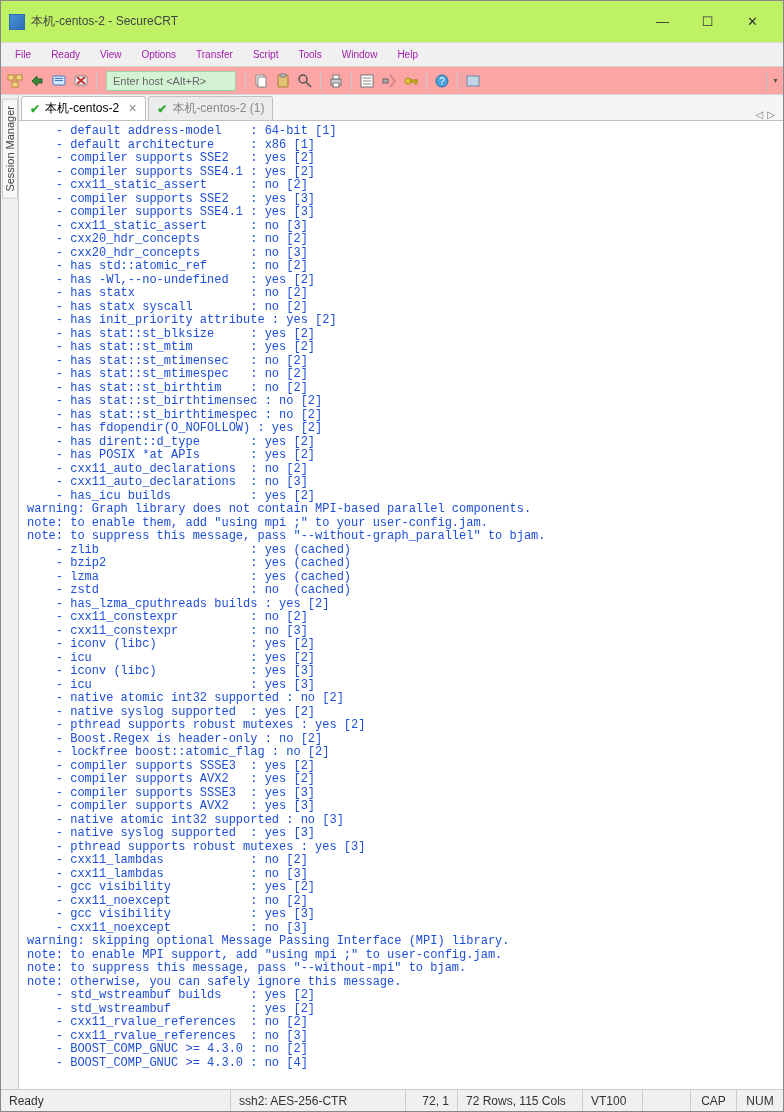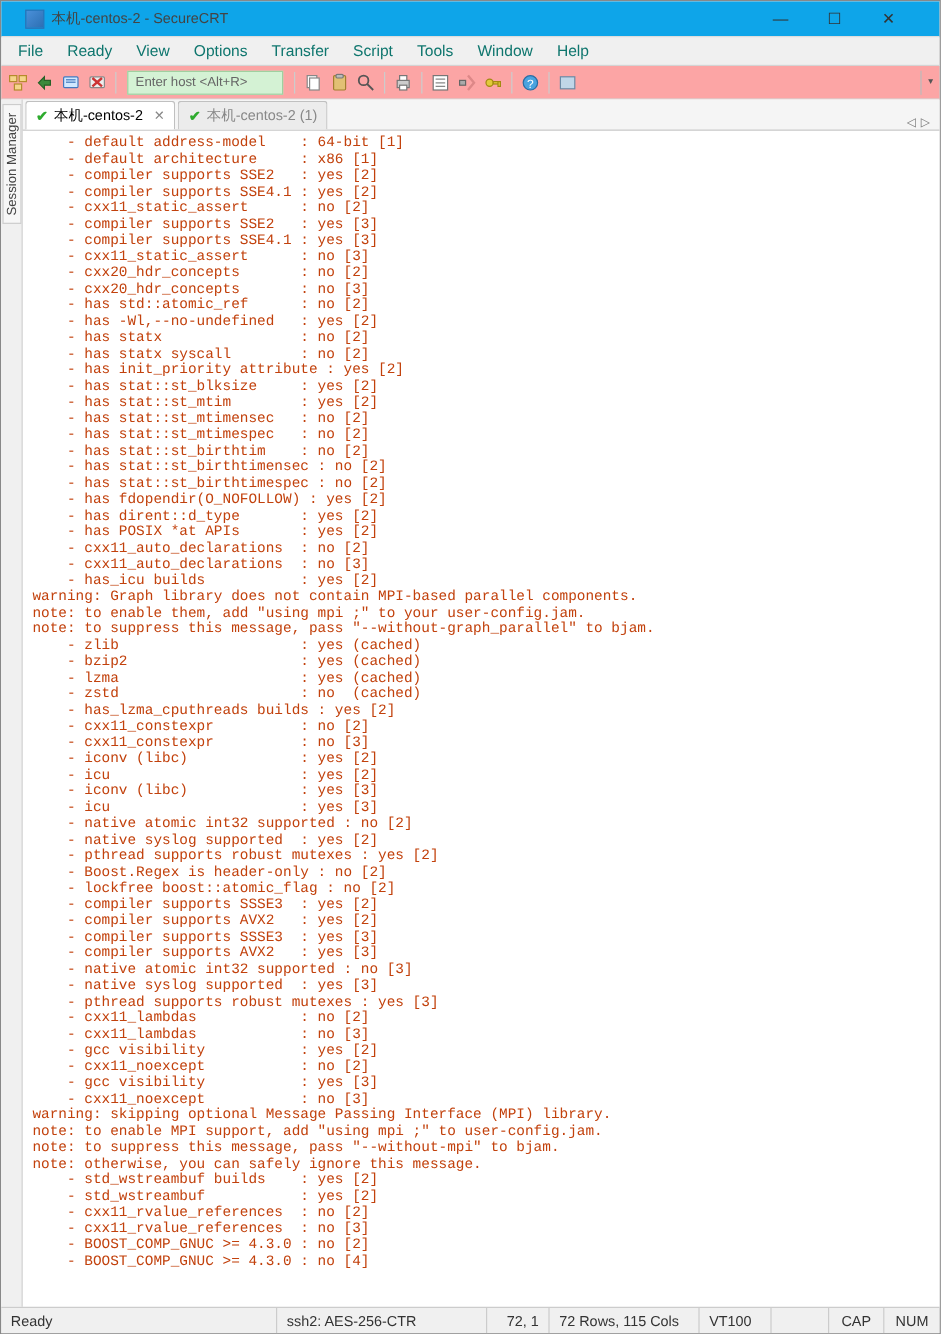--- a/index.html
+++ b/index.html
@@ -8,25 +8,25 @@
     font-size: 12px;
     background: #f0f0f0;
     width: 784px;
     height: 1112px;
     display: flex;
     flex-direction: column;
     border: 1px solid #888;
   }
   
   .titlebar {
-    height: 30px;
-    background: #0ea5e9;
-    display: flex;
-    align-items: center;
-    padding: 0 20px;
+    height: 42px;
+    background: #bef264;
+    display: flex;
+    align-items: center;
+    padding: 0 8px;
     border-bottom: 1px solid #ddd;
   }
   .titlebar .app-icon {
     width: 16px; height: 16px;
     background: linear-gradient(135deg,#4a90d9 0%,#2c6fb3 100%);
     margin-right: 6px;
     border: 1px solid #2c6fb3;
   }
   .titlebar .title { flex: 1; font-size: 12px; color: #444; }
   .titlebar .win-controls { display: flex; }
@@ -42,22 +42,22 @@
     background: #f0f0f0;
     display: flex;
     align-items: stretch;
     padding: 0 4px;
     border-bottom: 1px solid #d4d4d4;
   }
   .menubar .menu-item {
     padding: 0 10px;
     display: flex;
     align-items: center;
-    font-size: 13px;
-    color: #0f766e;
+    font-size: 10px;
+    color: #a21caf;
     cursor: pointer;
   }
   
   .toolbar {
     height: 28px;
     background: #fca5a5;
     display: flex;
     align-items: center;
     padding: 2px 4px;
     gap: 2px;
@@ -157,21 +157,21 @@
   }
   .term {
     flex: 1;
     overflow-y: auto;
     overflow-x: hidden;
     background: #fff;
     padding: 4px 6px 4px 8px;
     font-family: "NSimSun","SimSun","Courier New", monospace;
     font-size: 12px;
     line-height: 13.5px;
-    color: #c2410c;
+    color: #1d4ed8;
     white-space: pre;
   }
   .term .line { display: block; }
   
   .statusbar {
     height: 22px;
     background: #f0f0f0;
     border-top: 1px solid #ccc;
     display: flex;
     align-items: center;

